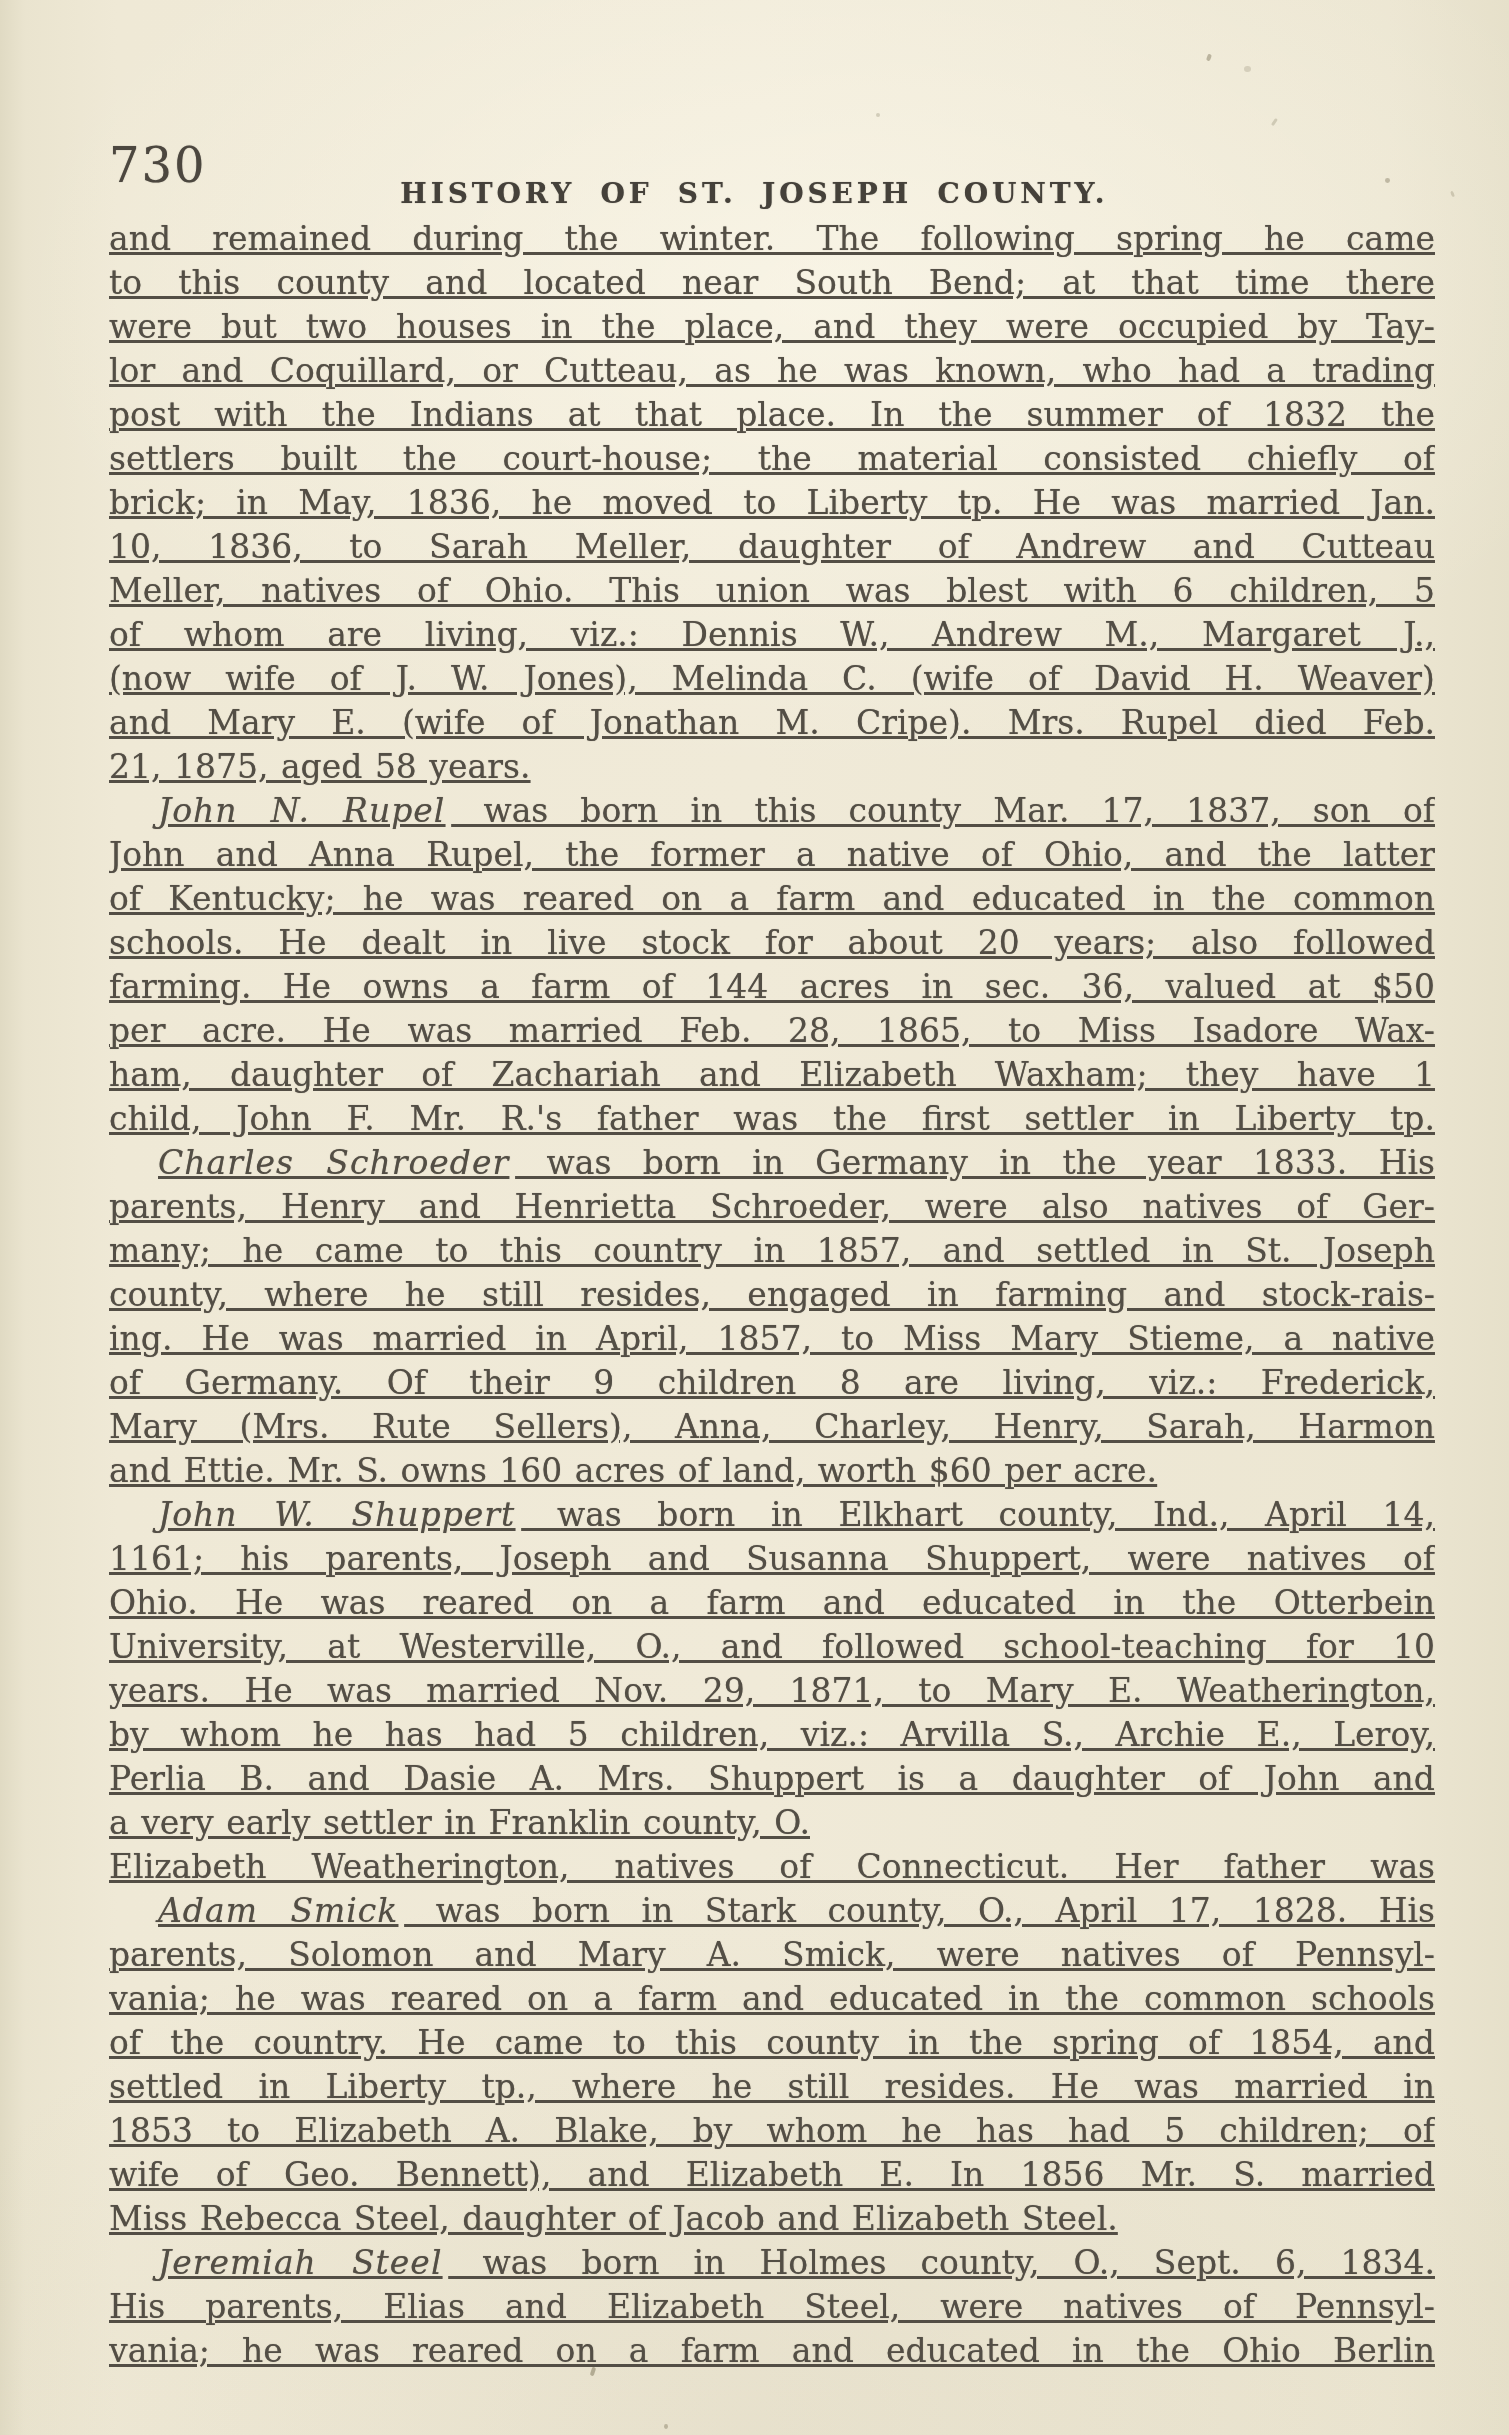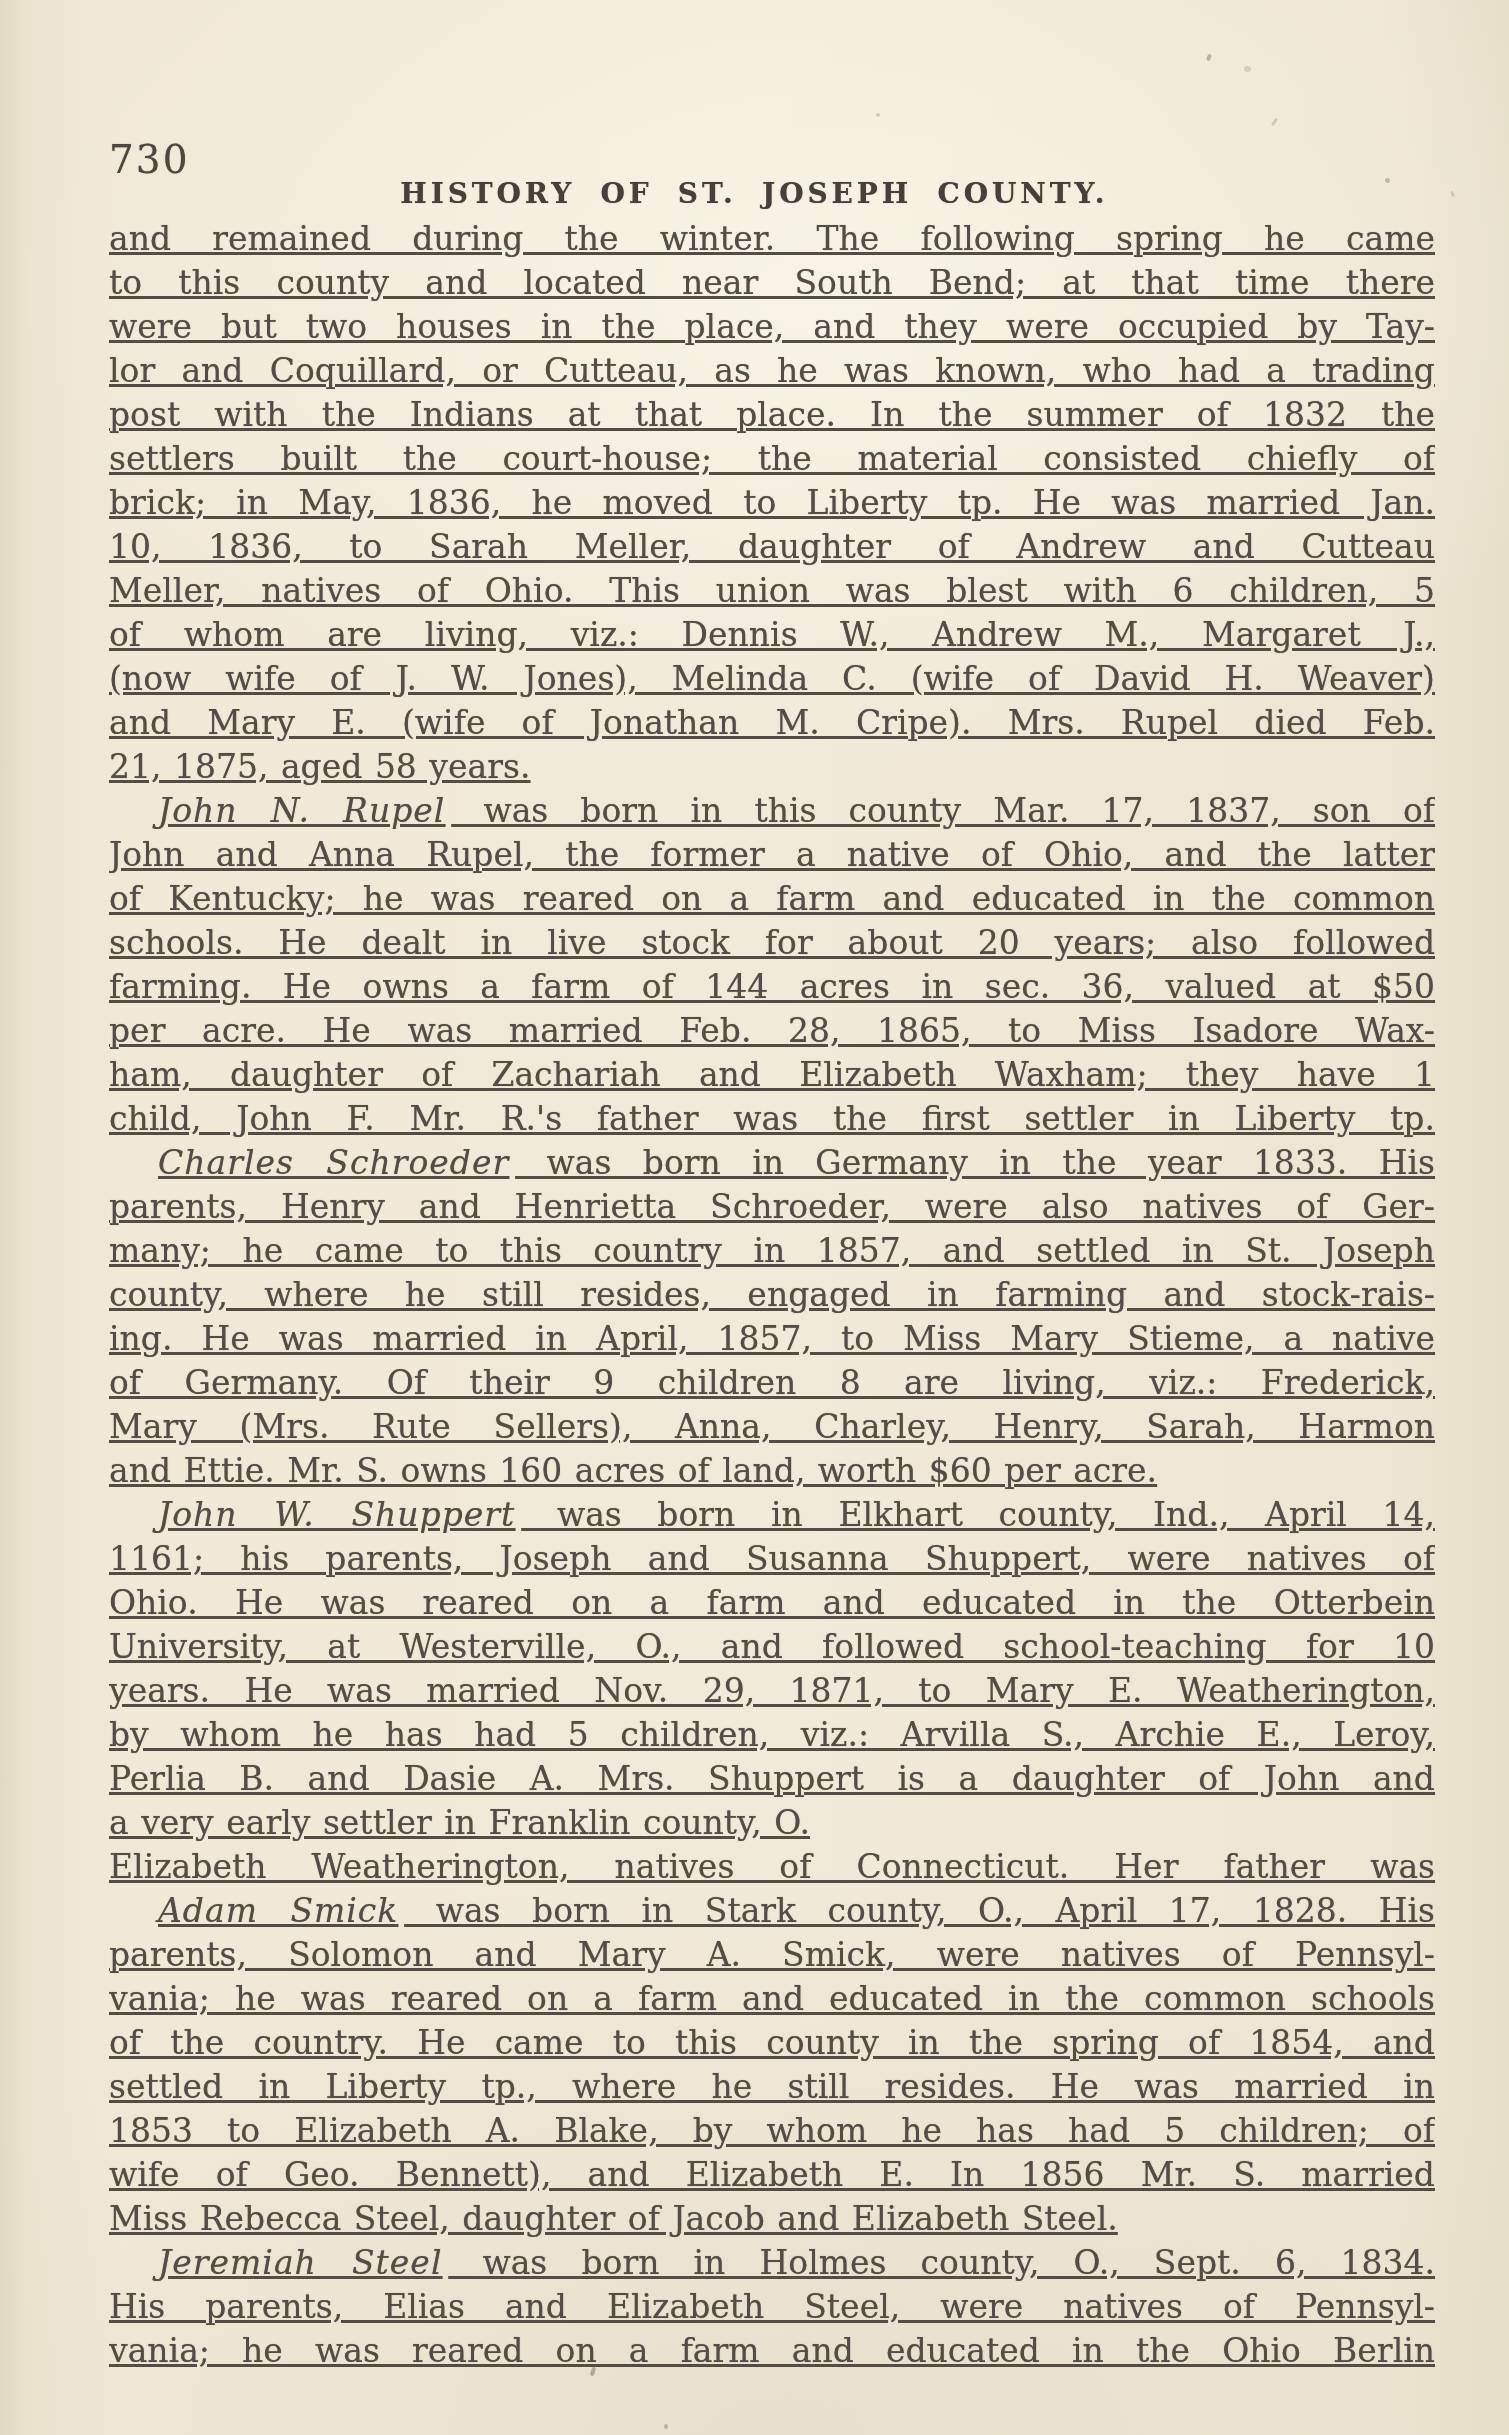--- a/index.html
+++ b/index.html
@@ -11,21 +11,21 @@
   #page{
     position:absolute;inset:0;
     background:
       radial-gradient(ellipse 1170px 683px at 55% 12%, rgba(255,252,240,0.55), rgba(255,252,240,0) 70%),
       radial-gradient(ellipse 1365px 878px at 50% 100%, rgba(190,182,150,0.18), rgba(190,182,150,0) 65%),
       linear-gradient(90deg, #e0dac3 0px, #eae4cf 25px, #efe9d6 117px, #f0ead8 50%, #ece6d2 92%, #e6e0ca 100%),
       #ede7d3;
   }
   .page-number{
     position:absolute;left:109px;top:137px;
-    font-size:39px;color:#4c473f;letter-spacing:2px;
+    font-size:48px;color:#4c473f;letter-spacing:2px;
     text-shadow:0 0 1px rgba(76,71,63,0.55);
   }
   .running-header{
     position:absolute;left:109px;top:144px;width:1326px;
     text-align:center;transform:translateX(-17.6px);
     font-size:28px;font-weight:bold;color:#45413a;
     letter-spacing:3.9px;word-spacing:11.7px;
     text-shadow:0 0 1px rgba(69,65,58,0.5);
     margin-top:33px;
   }

